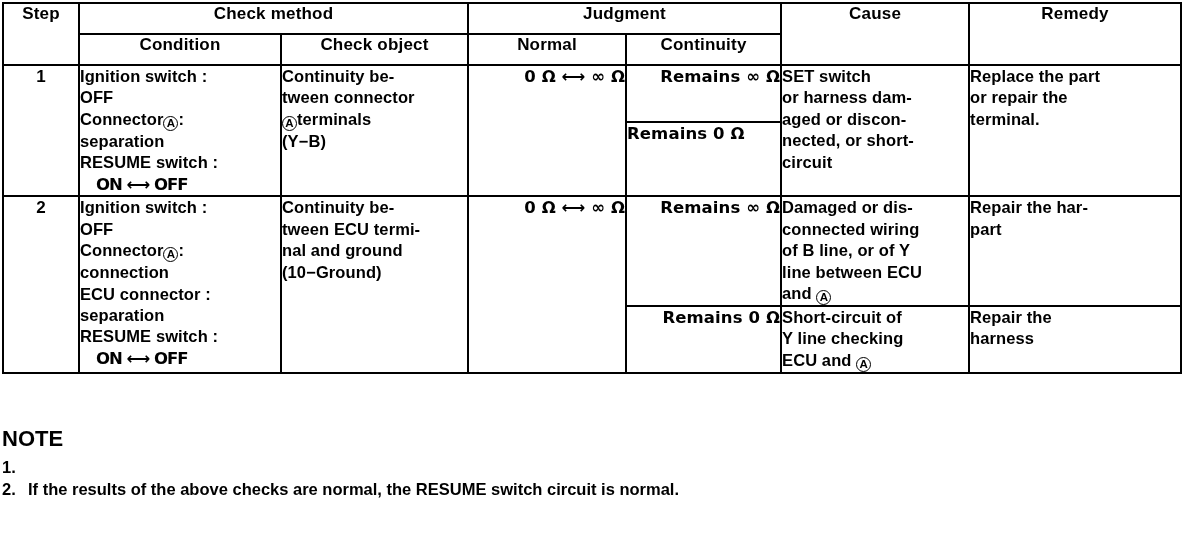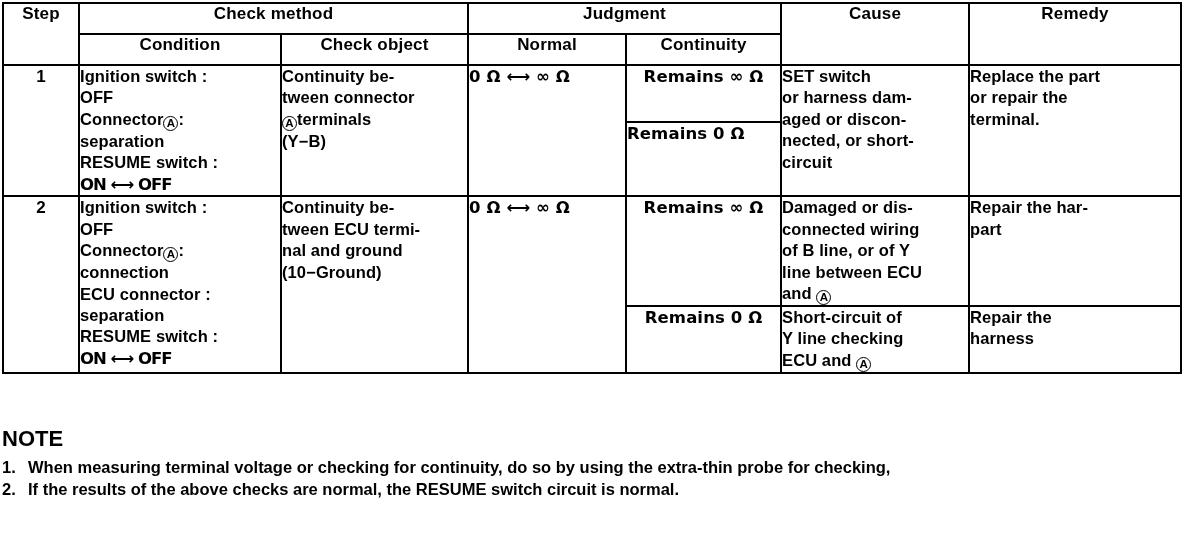--- a/index.html
+++ b/index.html
@@ -55,32 +55,32 @@
   .hd-tall { height: 60px; }
   .hd-sub  { height: 29px; }
 
   
   .bc {
     padding: 7px 8px 8px 8px;
     line-height: 1.30;
     font-size: 16.5px;
   }
   .bc-center {
-    text-align: left;
+    text-align: right;
     vertical-align: top;
     padding-top: 7px;
   }
   .bc-step {
     text-align: center;
     vertical-align: top;
     padding-top: 7px;
     font-size: 17px;
   }
   .bc-judge {
-    text-align: center;
+    text-align: right;
     padding-left: 10px;
     vertical-align: top;
     padding-top: 7px;
     white-space: nowrap;
   }
   .bc-judge-mid {
     text-align: left;
     padding-left: 10px;
     vertical-align: middle;
     white-space: nowrap;
@@ -99,21 +99,21 @@
     text-align: center;
     font-size: 11.5px;
     font-weight: bold;
     vertical-align: -2px;
     margin: 0 0px;
     box-sizing: border-box;
     font-family: "Liberation Sans", sans-serif;
   }
 
   .ohm { font-family: "DejaVu Sans", sans-serif; font-weight: bold; }
-  .arrow { font-family: "DejaVu Sans", sans-serif; font-weight: bold; letter-spacing: -1px; }
+  .arrow { font-family: "DejaVu Sans", sans-serif; font-weight: bold; letter-spacing: -1px; margin-left: 16px; }
 
   
   .note-block {
     position: absolute;
     left: 2px;
     top: 424px;
     width: 1178px;
     font-size: 16.5px;
     font-weight: bold;
     line-height: 1.36;
@@ -264,21 +264,20 @@
 
     </tbody>
   </table>
 
   <div class="note-block">
     <span class="note-title">NOTE</span>
 
     <div class="note-item">
       <span class="note-num">1.</span>
       <span class="note-text">
-        <span class="line">When measuring terminal voltage or checking for continuity, do so by using the extra-thin probe for checking,</span>
       </span>
     </div>
 
     <div class="note-item">
       <span class="note-num">2.</span>
       <span class="note-text">
         <span class="line">If the results of the above checks are normal, the RESUME switch circuit is normal.</span>
       </span>
     </div>
   </div>

